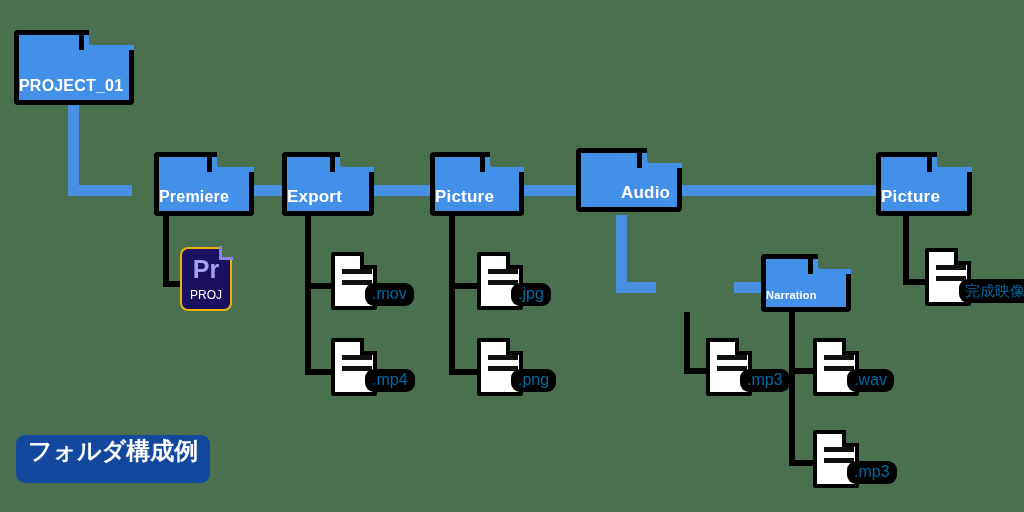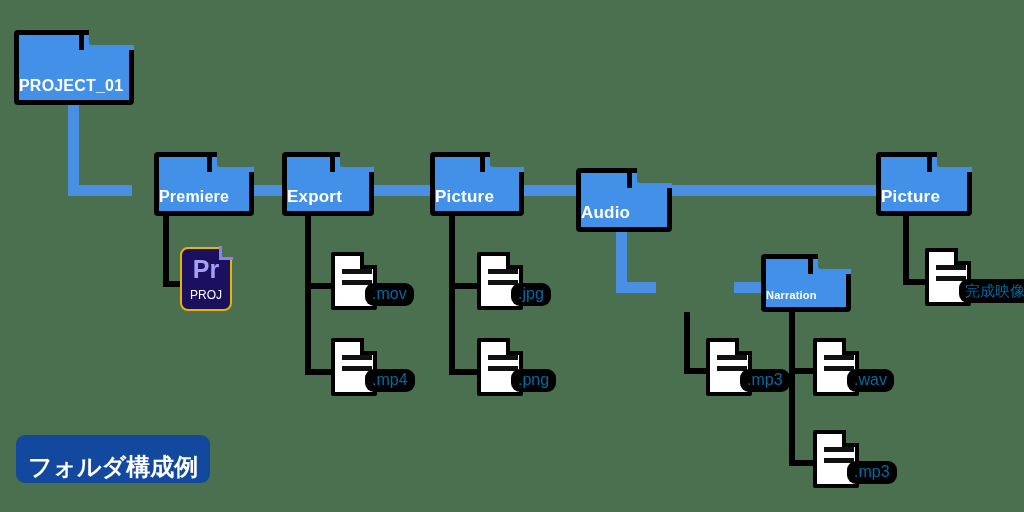--- a/index.html
+++ b/index.html
@@ -133,21 +133,21 @@
   }
 
   
   .caption {
     position: absolute;
     background: #12499e;
     color: #fff;
     border-radius: 9px;
     font-weight: bold;
     display: flex;
-    align-items: flex-end;
+    align-items: flex-start;
     justify-content: center;
   }
 </style>
 </head>
 <body>
 
 <div id="stage">
 
   <div class="conn blue" style="left:68px; top:100px; width:11px; height:90px;"></div>
   <div class="conn blue" style="left:68px; top:185px; width:64px; height:11px;"></div>
@@ -191,21 +191,21 @@
   </div>
 
   <div class="folder" style="left: 282px; top: 152px; width: 92px; height: 64px; --cut: 39px;">
     <span class="flabel" style="font-size:17px;">Export</span>
   </div>
 
   <div class="folder" style="left: 430px; top: 152px; width: 94px; height: 64px; --cut: 39px;">
     <span class="flabel" style="font-size:17px;">Picture</span>
   </div>
 
-  <div class="folder" style="left: 576px; top: 168px; width: 96px; height: 64px; --cut: 40px;">
+  <div class="folder" style="left: 576px; top: 148px; width: 106px; height: 64px; padding-left: 40px; --cut: 40px;">
     <span class="flabel" style="font-size:17px;">Audio</span>
   </div>
 
   <div class="folder" style="left: 876px; top: 152px; width: 96px; height: 64px; --cut: 40px;">
     <span class="flabel" style="font-size:17px;">Picture</span>
   </div>
 
 
   <div class="folder" style="left: 761px; top: 254px; width: 90px; height: 58px; --cut: 38px;">
     <span class="flabel" style="font-size:11px;">Narration</span>

